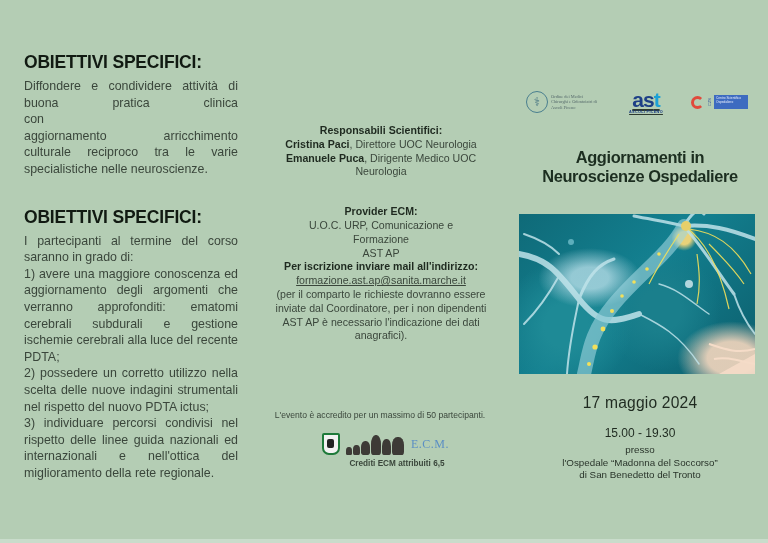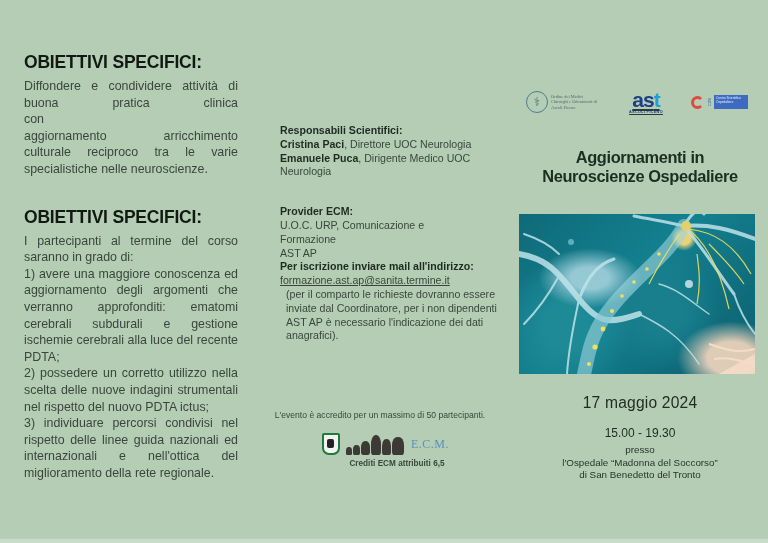--- a/index.html
+++ b/index.html
@@ -26,22 +26,22 @@
     font-size: 12.4px; line-height: 16.6px; color: #3a463b;
     text-align: justify; margin: 0;
   }
   .para + .para { margin-top: 0; }
   .sec-gen { }
   .sec-spec { margin-top: 29px; }
   .list-item { font-size: 12.4px; line-height: 16.6px; color: #3a463b; text-align: justify; margin: 0; }
 
   
   .col-mid {
-    position: absolute; left: 280px; top: 124px; width: 226px;
-    font-size: 10.6px; line-height: 13.8px; color: #3a463b;
+    position: absolute; left: 268px; top: 124px; width: 226px;
+    text-align: center; font-size: 10.6px; line-height: 13.8px; color: #3a463b;
   }
   .mid-bold { font-weight: bold; color: #1f2a20; }
   .mid-block { margin: 0; }
   .provider-block { margin-top: 26px; }
   .email-link { color: #3a463b; text-decoration: underline; }
   .accredit-note {
     position: absolute; left: 262px; top: 410px; width: 236px;
     text-align: center; font-size: 8.6px; color: #3a463b;
   }
   .ecm-logos {
@@ -163,21 +163,21 @@
       <span class="mid-bold">Emanuele Puca</span><span>, Dirigente Medico UOC Neurologia</span>
     </div>
   </div>
 
   <div class="provider-block">
     <div class="mid-bold">Provider ECM:</div>
     <div>U.O.C. URP, Comunicazione e</div>
     <div>Formazione</div>
     <div>AST AP</div>
     <div class="mid-bold">Per iscrizione inviare mail all'indirizzo:</div>
-    <div><a class="email-link">formazione.ast.ap@sanita.termine.it</a></div>
+    <div><a class="email-link">formazione.ast.ap@sanita.marche.it</a></div>
     <div style="padding: 0 6px;">(per il comparto le richieste dovranno essere inviate dal Coordinatore, per i non dipendenti AST AP è necessario l'indicazione dei dati anagrafici).</div>
   </div>
 </div>
 
 <div class="accredit-note">L'evento è accredito per un massimo di 50 partecipanti.</div>
 
 <div class="ecm-logos">
   <div class="region-shield"></div>
   <div class="people-figs">
     <span style="width:6px;height:8px;"></span>

